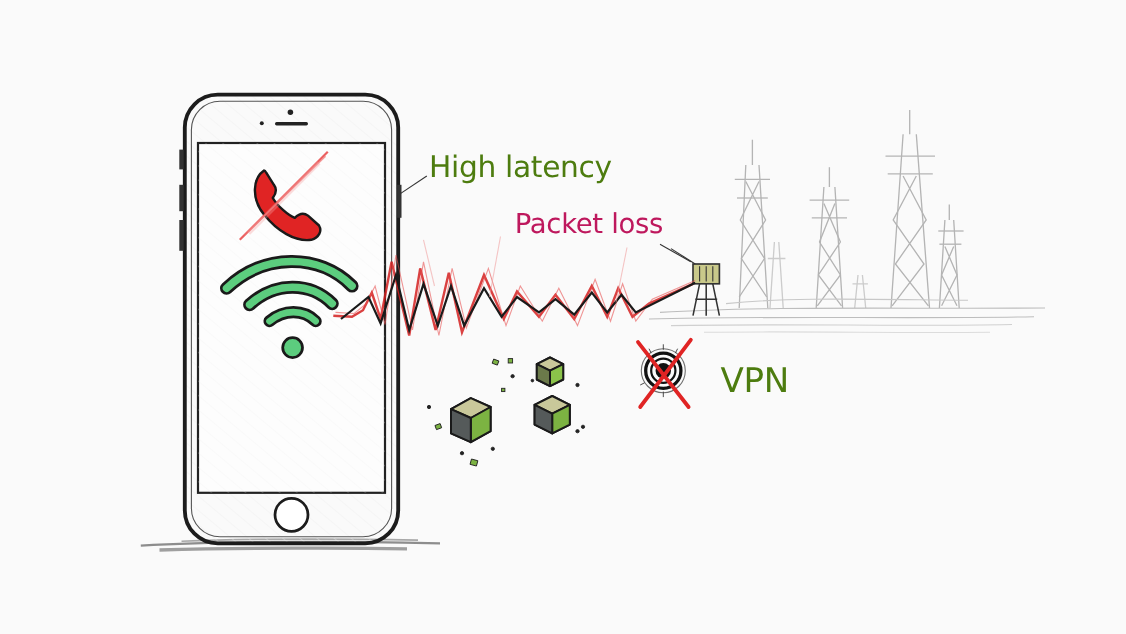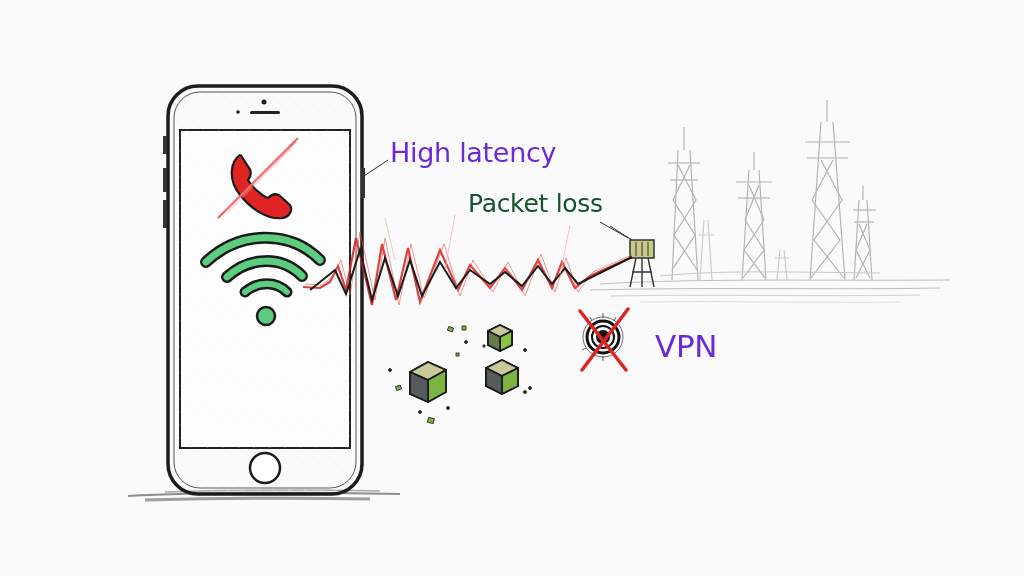--- a/index.html
+++ b/index.html
@@ -4,26 +4,26 @@
   <style>
     html, body { margin: 0; padding: 0; }
     body {
       width: 1024px; height: 576px; overflow: hidden;
       background: #fafafa;
       font-family: "Liberation Sans", "DejaVu Sans", sans-serif;
       position: relative;
     }
     .canvas { position: absolute; left: 0; top: 0; width: 1024px; height: 576px; }
     .label {
-      position: absolute; color: #6d28d9; white-space: nowrap;
+      position: absolute; color: #4d7c0f; white-space: nowrap;
       font-family: "DejaVu Sans", "Liberation Sans", sans-serif;
       letter-spacing: -0.3px;
     }
     .label-latency { left: 390px; top: 137px; font-size: 27px; }
-    .label-packet { left: 468px; top: 189px; font-size: 25px; color: #14532d; }
+    .label-packet { left: 468px; top: 189px; font-size: 25px; color: #be185d; }
     .label-vpn { left: 655px; top: 328px; font-size: 31px; }
   </style>
 </head>
 <body>
 
 <svg class="canvas" viewBox="0 0 1024 576" xmlns="http://www.w3.org/2000/svg">
   <defs>
     <pattern id="hatch" width="8" height="8" patternUnits="userSpaceOnUse" patternTransform="rotate(-50)">
       <line x1="0" y1="0" x2="0" y2="8" stroke="#d8d8d8" stroke-width="0.8"></line>
     </pattern>

